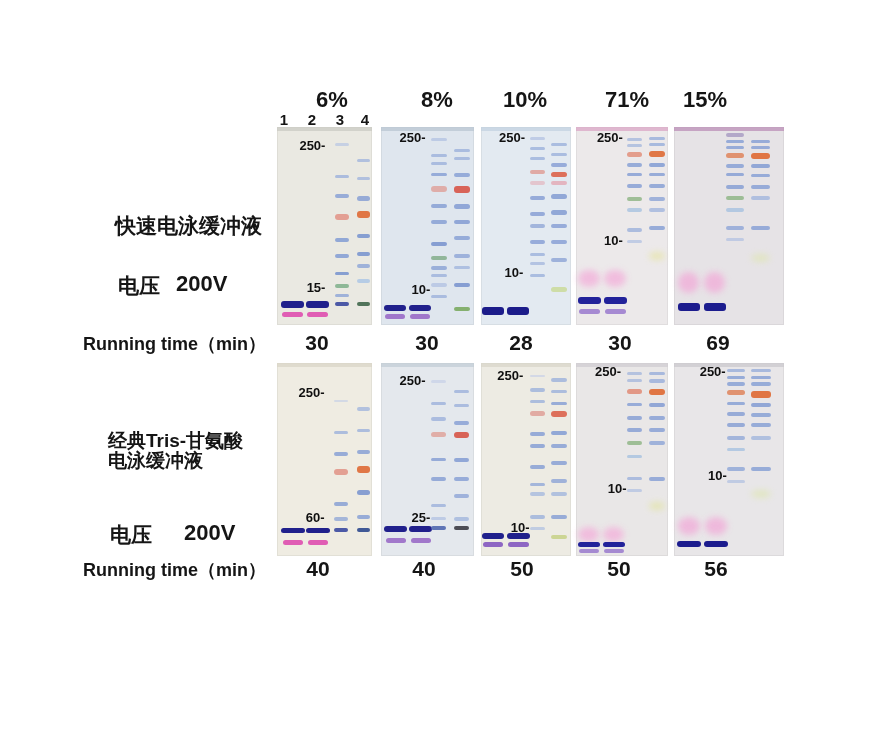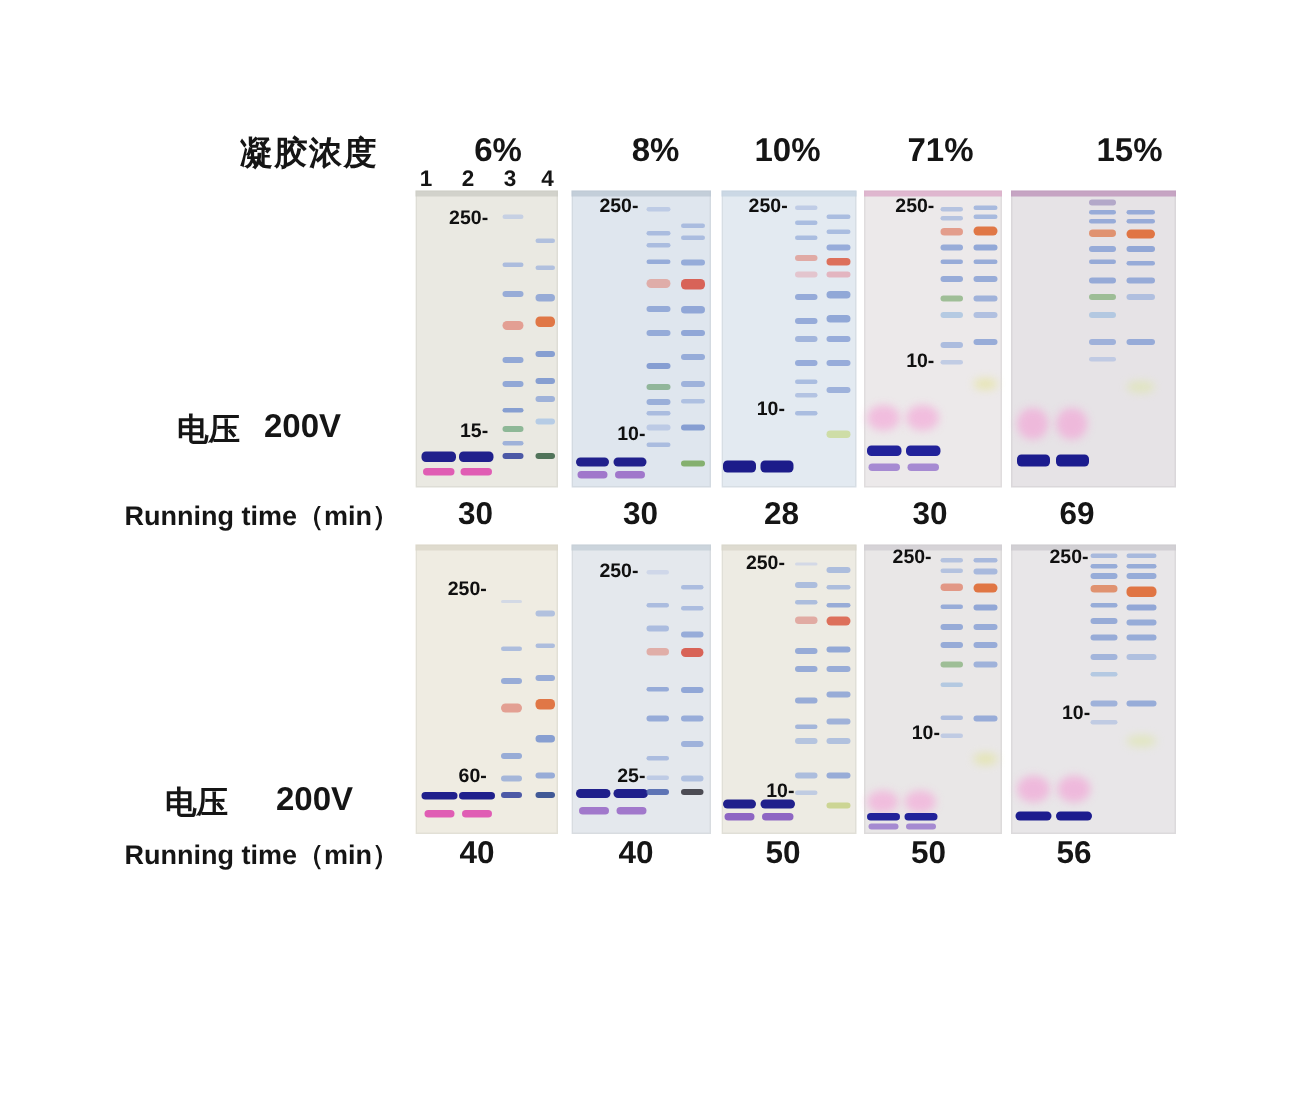--- a/index.html
+++ b/index.html
@@ -4,21 +4,21 @@
 <style>
   html,body{margin:0;padding:0;background:#ffffff;}
   .canvas{
     position:relative;width:869px;height:735px;background:#ffffff;
     font-family:"Liberation Sans","DejaVu Sans",sans-serif;
     font-weight:bold;color:#151515;overflow:hidden;
   }
   
   .hdr-label{position:absolute;left:160px;top:87px;font-size:22px;letter-spacing:1px;}
   .conc{position:absolute;top:87px;font-size:22px;transform:translateX(-50%);white-space:nowrap;}
-  .conc.c1{left:332px}.conc.c2{left:437px}.conc.c3{left:525px}.conc.c4{left:627px}.conc.c5{left:753px}
+  .conc.c1{left:332px}.conc.c2{left:437px}.conc.c3{left:525px}.conc.c4{left:627px}.conc.c5{left:705px}
   .ln{position:absolute;top:111px;font-size:15px;transform:translateX(-50%);}
   .ln.l1{left:284px}.ln.l2{left:312px}.ln.l3{left:340px}.ln.l4{left:365px}
   
   .gel{position:absolute;box-shadow:inset 0 0 0 1px rgba(0,0,0,0.05);}
   .gc1{left:277px;width:95px}.gc2{left:381px;width:93px}.gc3{left:481px;width:90px}
   .gc4{left:576px;width:92px}.gc5{left:674px;width:110px}
   .gr0{top:127px;height:198px}.gr1{top:363px;height:193px}
   .gel-edge{position:absolute;top:0;left:0;right:0;height:4px;opacity:0.75;}
   .band{position:absolute;border-radius:3px;filter:blur(0.4px);}
   .marker{position:absolute;transform:translate(-100%,-50%);font-size:13px;color:#101010;white-space:nowrap;font-weight:bold;}
@@ -36,21 +36,20 @@
   .rtv.a1{left:317px}.rtv.a2{left:427px}.rtv.a3{left:521px}.rtv.a4{left:620px}.rtv.a5{left:718px}
   .rtv.b1{left:318px}.rtv.b2{left:424px}.rtv.b3{left:522px}.rtv.b4{left:619px}.rtv.b5{left:716px}
   
   .footer-title{position:absolute;left:447px;top:589px;font-size:25px;transform:translateX(-50%);white-space:pre;}
 </style>
 </head>
 <body>
 
 <div class="canvas">
 
-  <div class="hdr-label">凝胶浓度</div>
   <div class="conc c1">6%</div>
   <div class="conc c2">8%</div>
   <div class="conc c3">10%</div>
   <div class="conc c4">71%</div>
   <div class="conc c5">15%</div>
 
   <span class="ln l1">1</span>
   <span class="ln l2">2</span>
   <span class="ln l3">3</span>
   <span class="ln l4">4</span>
@@ -340,29 +339,34 @@
       <div class="band" style="left: 70%; top: 10%; width: 18%; height: 2%; background: rgb(138, 162, 214); opacity: 0.85;"></div>
       <div class="band" style="left: 70%; top: 14.5%; width: 18%; height: 3.4%; background: rgb(224, 112, 60); opacity: 0.95;"></div>
       <div class="band" style="left: 70%; top: 20.5%; width: 18%; height: 2.2%; background: rgb(137, 161, 213); opacity: 0.9;"></div>
       <div class="band" style="left: 70%; top: 26%; width: 18%; height: 2%; background: rgb(138, 162, 214); opacity: 0.85;"></div>
       <div class="band" style="left: 70%; top: 31%; width: 18%; height: 2%; background: rgb(138, 162, 214); opacity: 0.85;"></div>
       <div class="band" style="left: 70%; top: 38%; width: 18%; height: 2%; background: rgb(163, 183, 222); opacity: 0.8;"></div>
       <div class="band" style="left: 70%; top: 54%; width: 18%; height: 2.2%; background: rgb(138, 162, 214); opacity: 0.85;"></div>
       <div class="band" style="left: 70%; top: 66%; width: 18%; height: 4%; background: rgb(221, 230, 168); opacity: 0.6; filter: blur(3px); border-radius: 50%;"></div>
     </div>
 
+  <div class="buf-a">快速电泳缓冲液</div>
   <div class="volt-lab-a">电压</div>
   <div class="volt-val-a">200V</div>
   <div class="rt-label rt-a">Running time（min）</div>
   <span class="rtv ra a1">30</span>
   <span class="rtv ra a2">30</span>
   <span class="rtv ra a3">28</span>
   <span class="rtv ra a4">30</span>
   <span class="rtv ra a5">69</span>
 
+  <div class="buf-b">
+    <div>经典Tris-甘氨酸</div>
+    <div>电泳缓冲液</div>
+  </div>
   <div class="volt-lab-b">电压</div>
   <div class="volt-val-b">200V</div>
   <div class="rt-label rt-b">Running time（min）</div>
   <span class="rtv rb b1">40</span>
   <span class="rtv rb b2">40</span>
   <span class="rtv rb b3">50</span>
   <span class="rtv rb b4">50</span>
   <span class="rtv rb b5">56</span>
 
 

